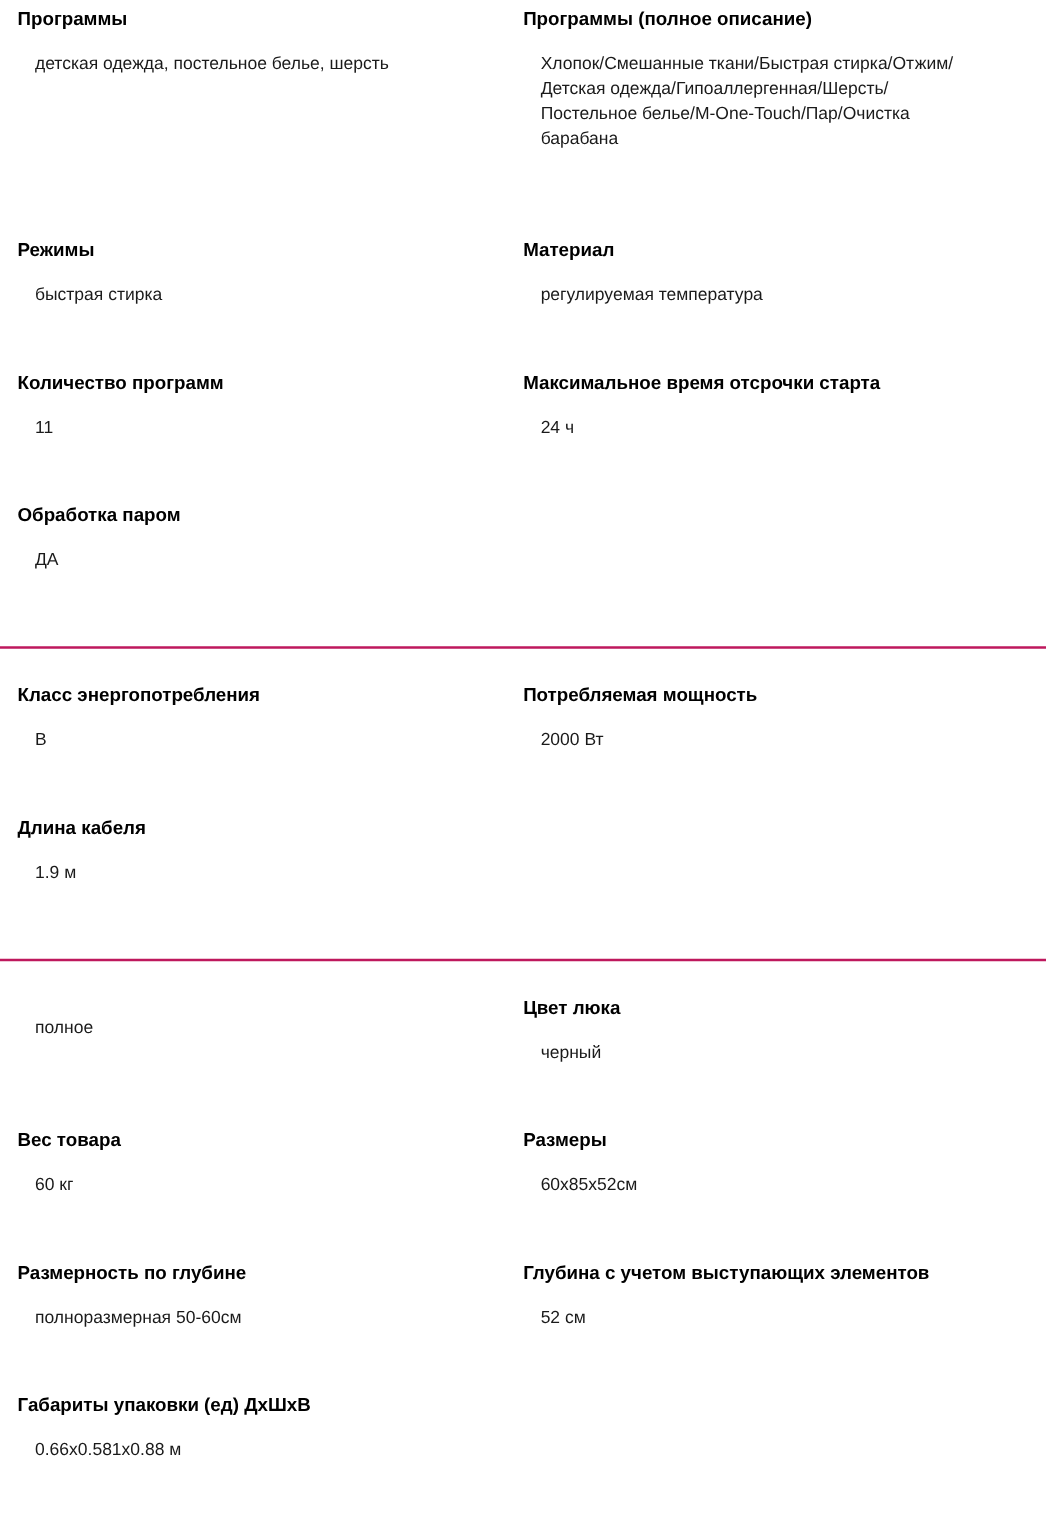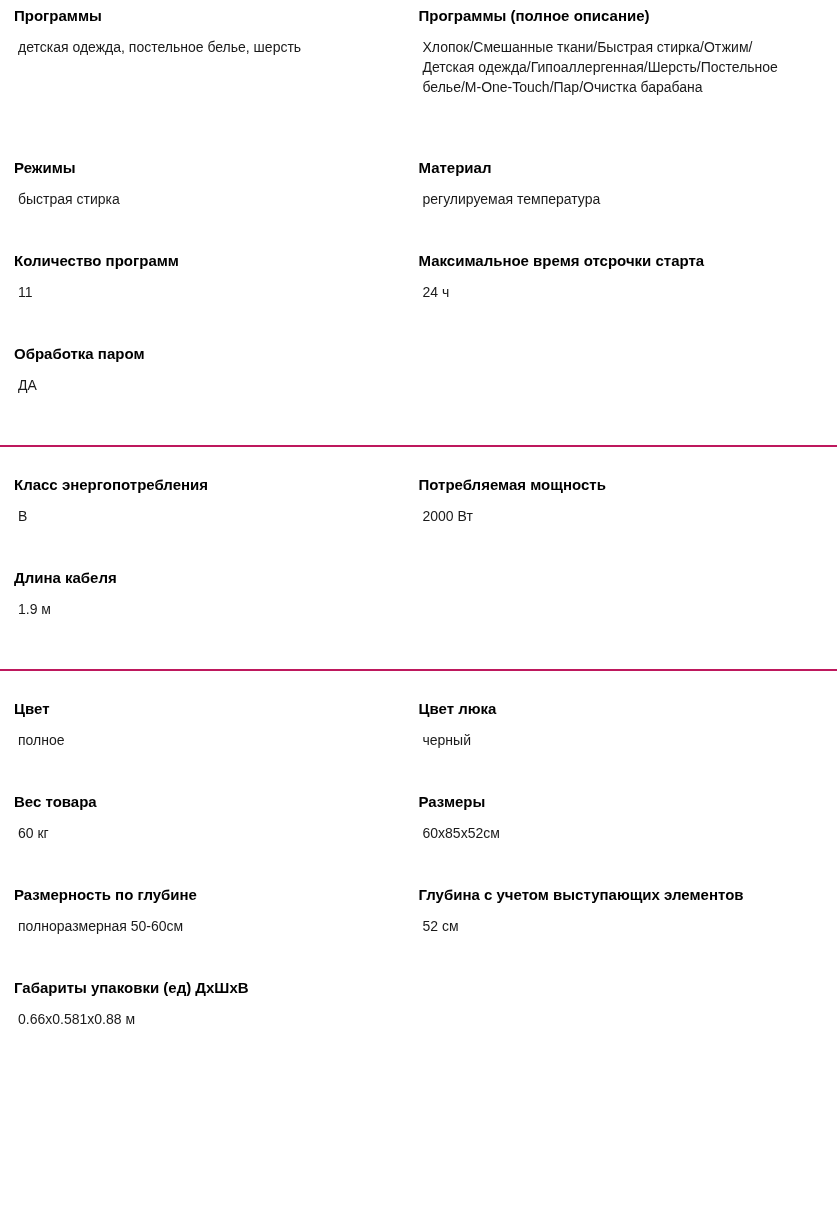--- a/index.html
+++ b/index.html
@@ -39,21 +39,21 @@
     font-weight: bold;
     line-height: 20px;
     color: #000000;
     margin: 0;
   }
   .spec-value {
     font-size: 14px;
     font-weight: normal;
     line-height: 20px;
     color: #1a1a1a;
-    margin: 4px;
+    margin: 14px;
   }
   
   .g1 .spec-item { padding-top: 6px; }
   .g1 .spec-title { margin-bottom: 11px; }
 
   .pad-top-0 { padding-top: 0 !important; }
   .spacer-57 { height: 57px; }
   .spacer-46 { height: 46px; }
   .spacer-38 { height: 38px; }
   .spacer-28 { height: 28px; }
@@ -142,21 +142,20 @@
       <div class="full spacer-46"></div>
     </div>
   </section>
 
   <section class="spec-group g1">
     <div class="group-inner">
 
       <div class="full spacer-28"></div>
 
       <div class="spec-item pad-top-0">
-        <div class="spec-title">Цвет</div>
         <div class="spec-value">полное</div>
       </div>
 
       <div class="spec-item pad-top-0">
         <div class="spec-title">Цвет люка</div>
         <div class="spec-value">черный</div>
       </div>
 
       <div class="full spacer-38"></div>
 

